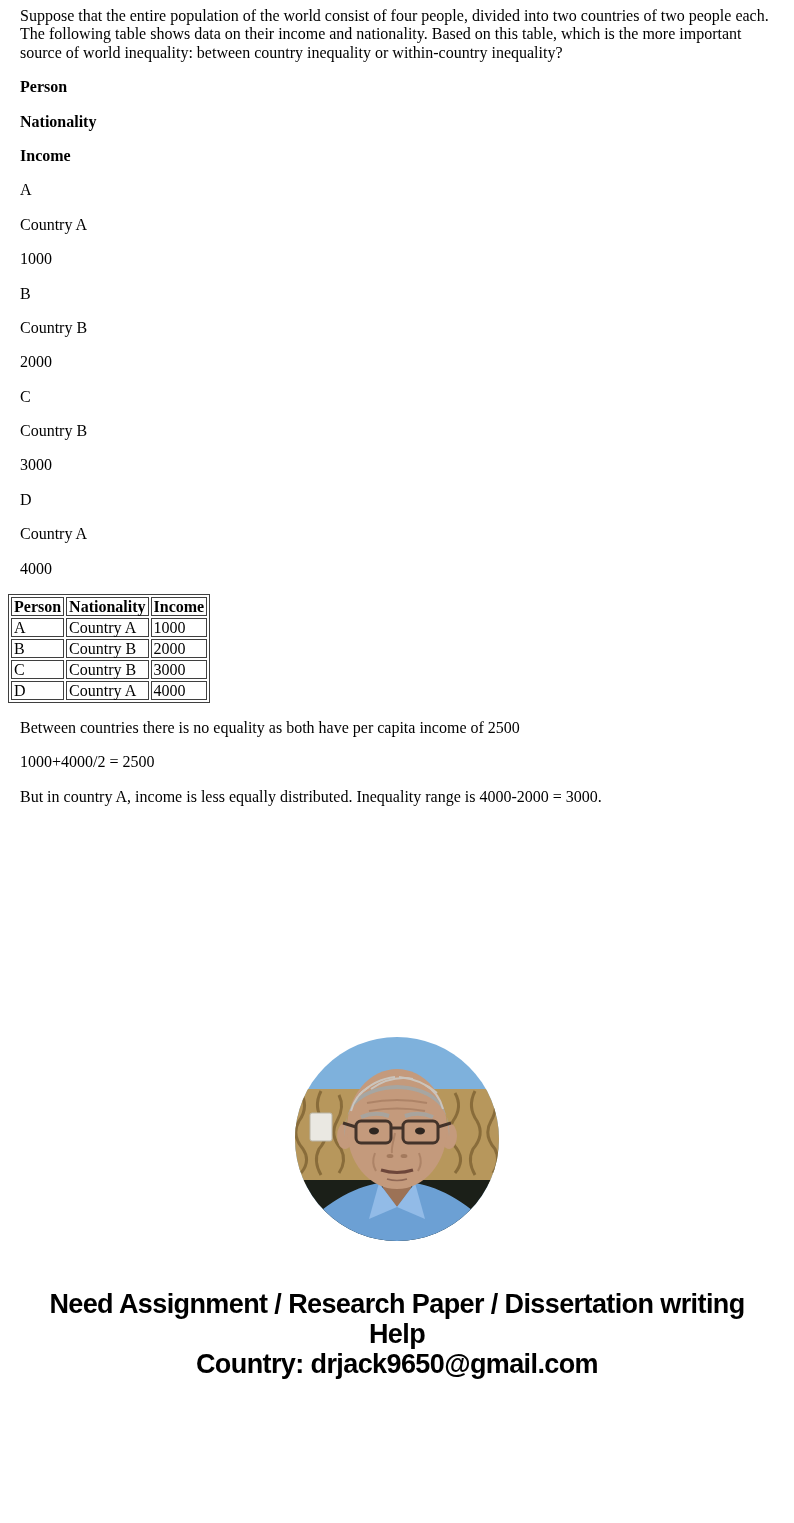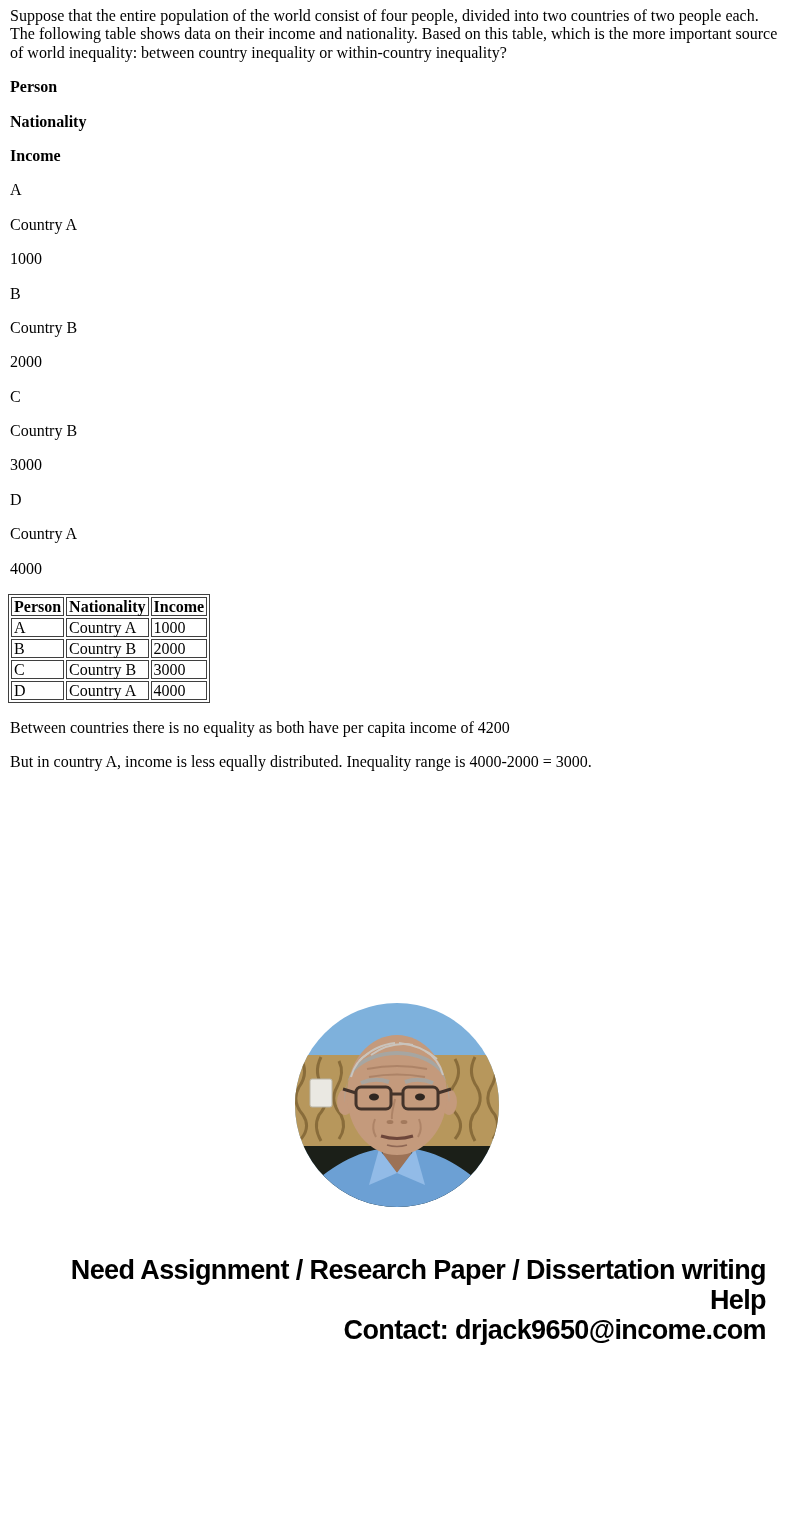--- a/index.html
+++ b/index.html
@@ -4,21 +4,21 @@
 <style>
   * { box-sizing: border-box; }
   html, body { margin: 0; padding: 0; background: #ffffff; }
   body {
     width: 794px; height: 1523px; overflow: hidden;
     padding: 7px 8px 0 8px;
     color: #000000;
     font-family: "Liberation Serif", serif;
     font-size: 16px;
   }
-  p { margin: 16px 2px; line-height: 1.15; }
+  p { margin: 16px 12px; line-height: 1.15; }
   p.first { margin-top: 0; }
   p.bold { font-weight: bold; }
 
   table.income {
     border-collapse: separate;
     border-spacing: 2px;
     border: 1px solid #3f3f3f;
     margin: 16px 0 0 0;
   }
   table.income th, table.income td {
@@ -38,21 +38,21 @@
     line-height: 1.15;
   }
 
   .photo-wrap {
     width: 204px; height: 204px;
     margin: 231px auto 0 auto;
   }
 
   .footer {
     margin-top: 48px;
-    text-align: right;
+    text-align: center;
     font-family: "Liberation Sans", sans-serif;
     font-weight: 700;
     font-size: 27px;
     line-height: 30px;
     letter-spacing: -0.6px;
     color: #000000;
     padding: 0 20px;
   }
 </style>
 </head>
@@ -104,21 +104,22 @@
       </tr>
       <tr>
         <td>D</td>
         <td>Country A</td>
         <td>4000</td>
       </tr>
     </tbody>
   </table>
 
 
-  <p>Between countries there is no equality as both have per capita income of 4200</p>
+  <p>Between countries there is no equality as both have per capita income of 2500</p>
+  <p>1000+4000/2 = 2500</p>
   <p>But in country A, income is less equally distributed. Inequality range is 4000-2000 = 3000.</p>
 
   <div class="photo-wrap">
     <svg width="204" height="204" viewBox="0 0 204 204" role="img">
       <defs>
         <clipPath id="pc">
             <circle cx="102" cy="102" r="102"></circle>
           </clipPath>
       </defs>
       <g clip-path="url(#pc)">
@@ -197,16 +198,16 @@
           <path d="M96,91 L108,91"></path>
           <path d="M61,90 L48,86"></path>
           <path d="M143,90 L156,86"></path>
         </g>
       </g>
     </svg>
   </div>
 
   <div class="footer">
     <div>Need Assignment / Research Paper / Dissertation writing Help</div>
-    <div>Contact: drjack9650@income.com</div>
+    <div>Country: drjack9650@gmail.com</div>
   </div>
 
 </div>
 
 </body></html>

